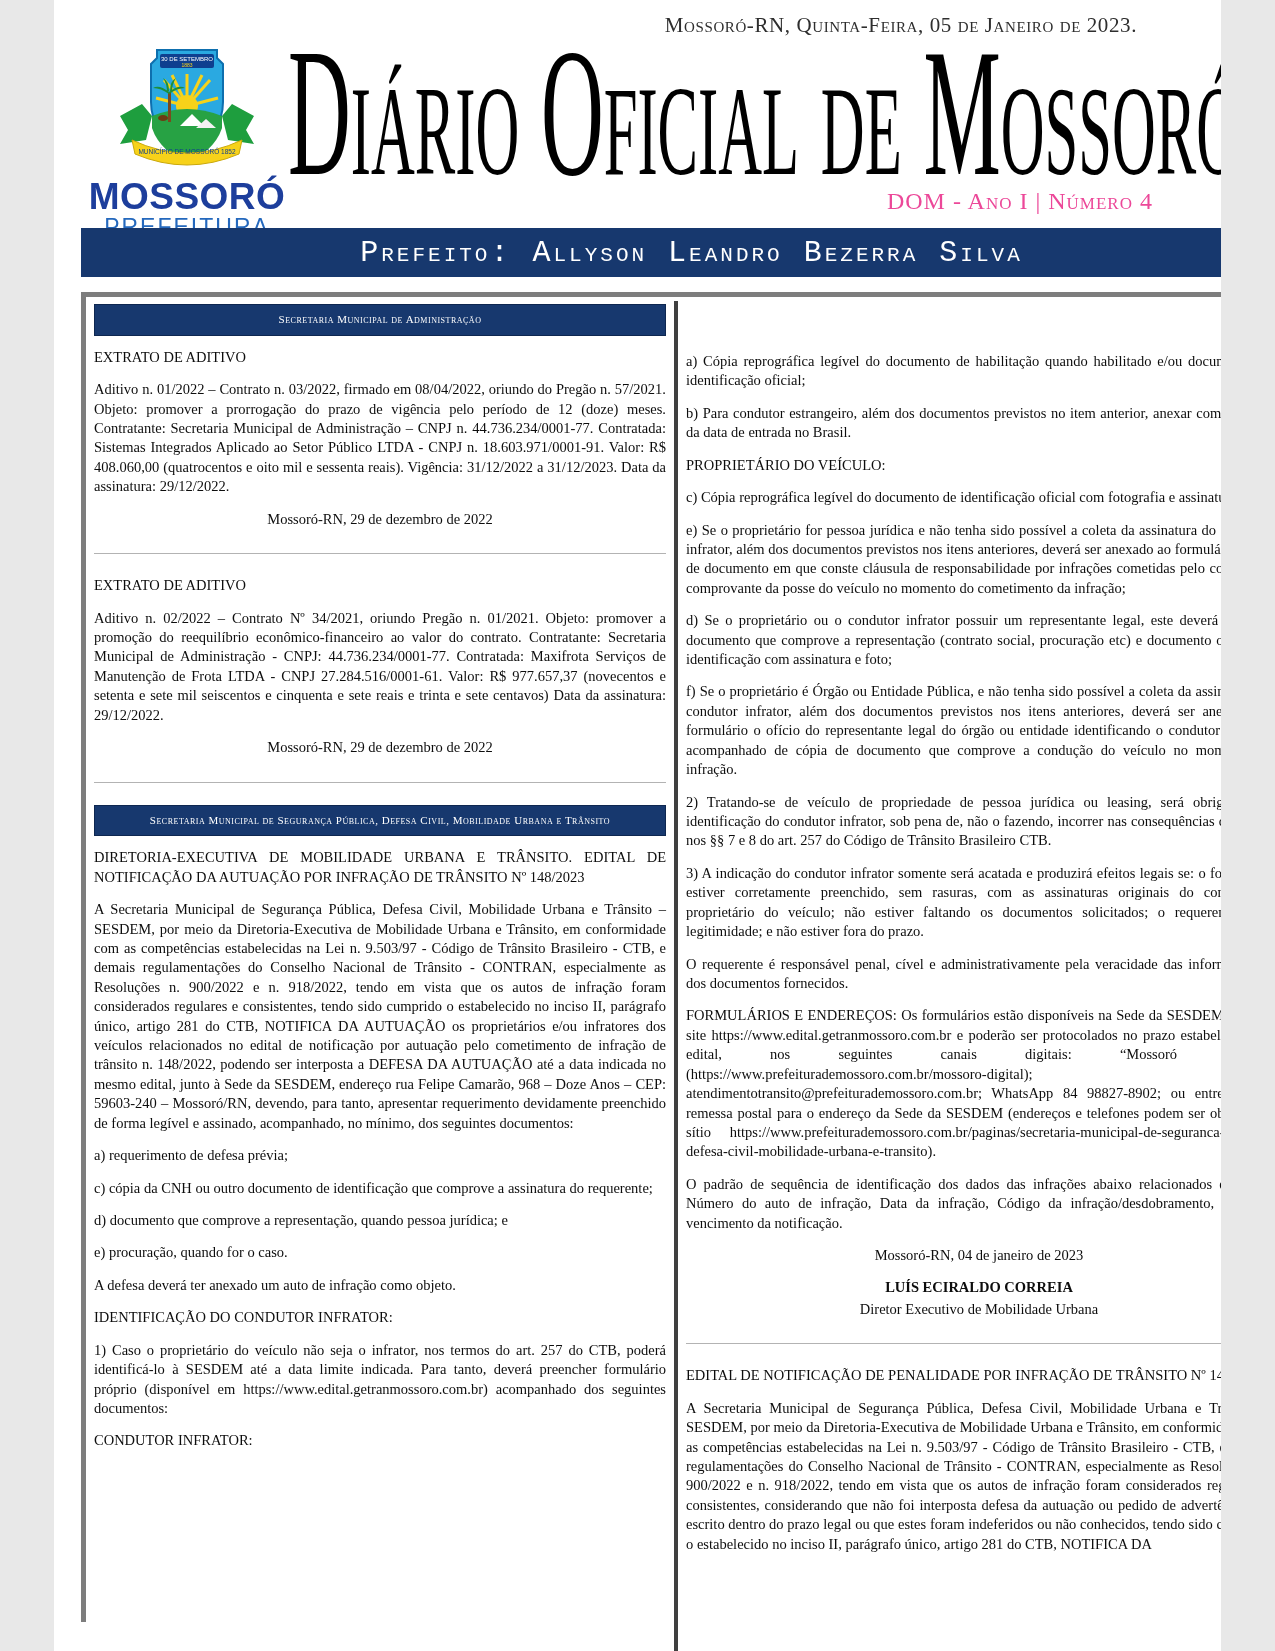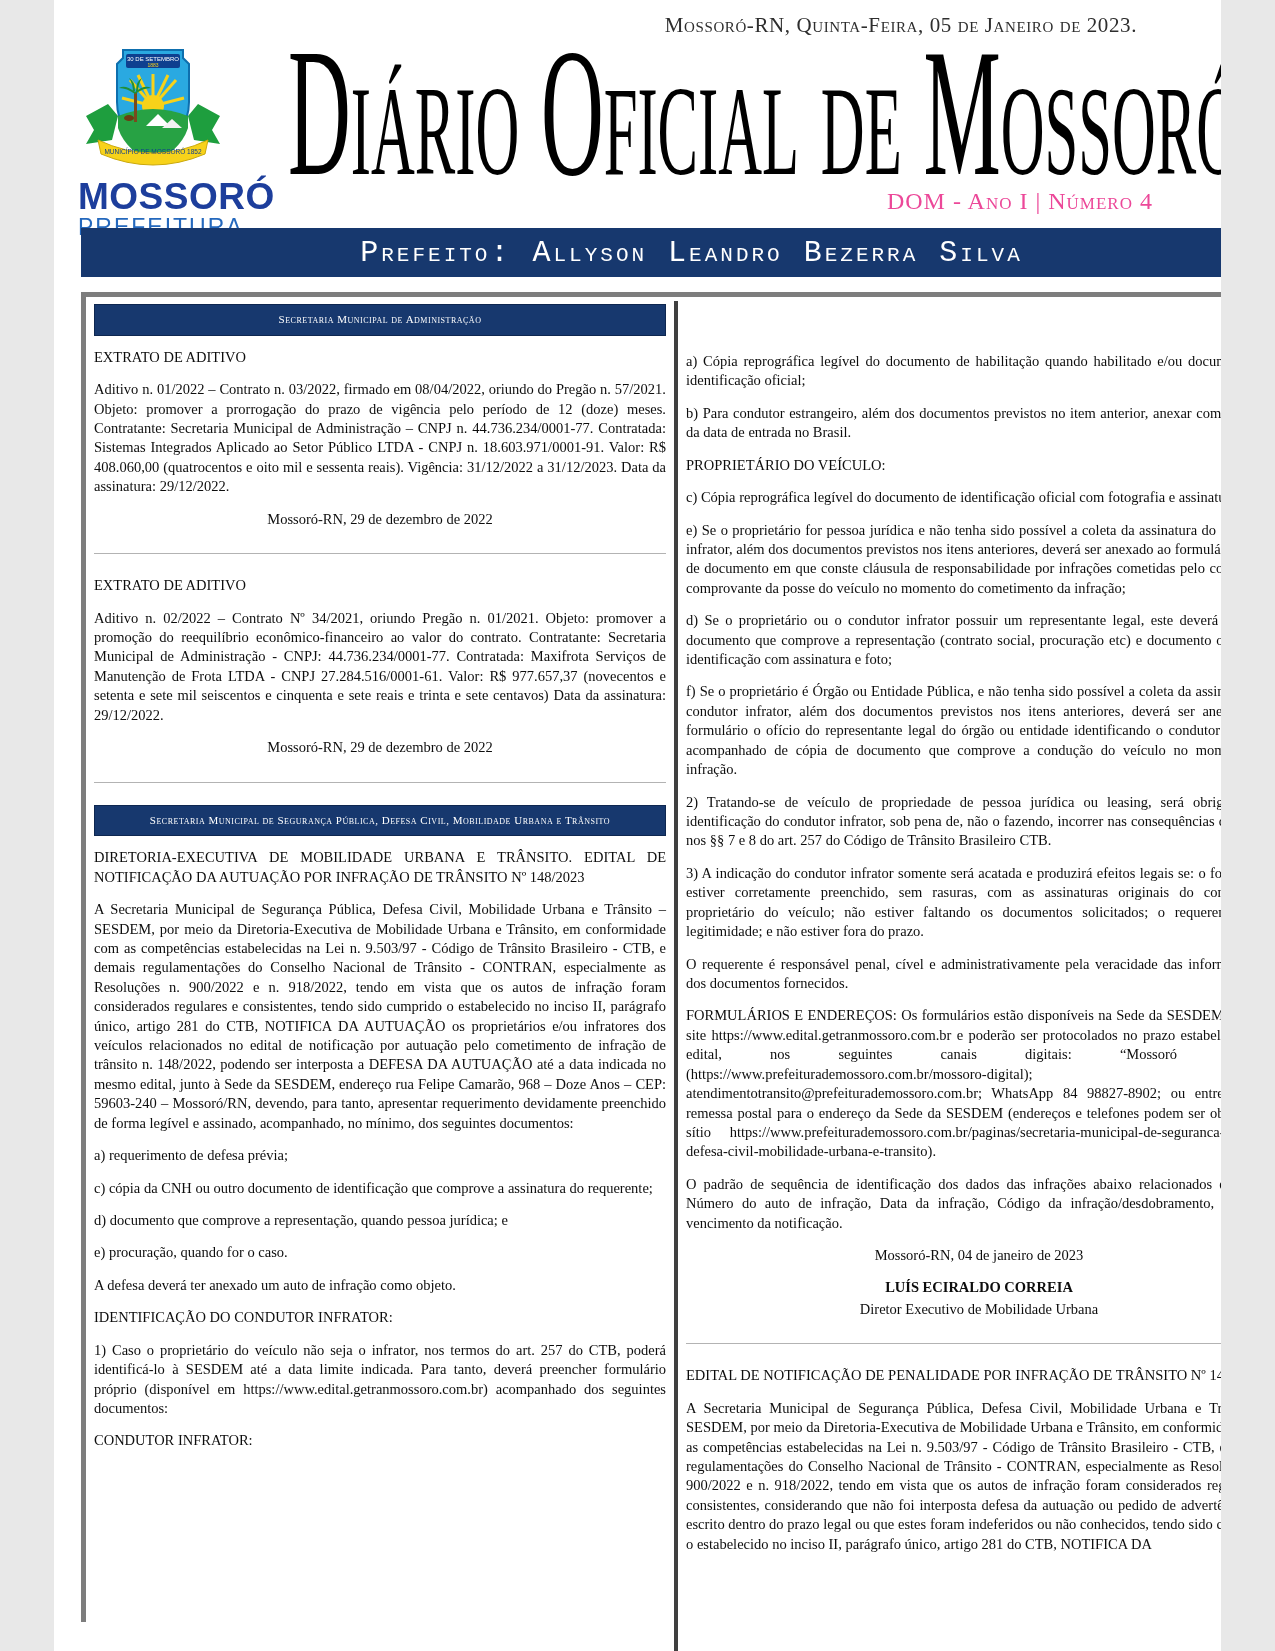--- a/index.html
+++ b/index.html
@@ -2,21 +2,21 @@
 <html><head>
 <meta charset="utf-8">
 <style>
   html,body{margin:0;padding:0;background:#e8e8e8;}
   #page{position:relative;width:1167px;height:1651px;background:#ffffff;overflow:hidden;
         font-family:"Liberation Serif",serif;color:#0d0d0d;margin:0 auto;}
 
   
   .dateline{position:absolute;top:13px;right:84px;font-variant:small-caps;font-size:21px;
             letter-spacing:.6px;color:#2e2e2e;}
-  .logo{position:absolute;left:24px;top:44px;width:206px;text-align:left;}
+  .logo{position:absolute;left:30px;top:44px;width:206px;text-align:center;}
   .logo-city{font-family:"Liberation Sans",sans-serif;font-weight:bold;font-size:37px;
              color:#1d3e9c;letter-spacing:.5px;line-height:1;margin-top:2px;}
   .logo-org{font-family:"Liberation Sans",sans-serif;font-size:23px;color:#2468bd;
             letter-spacing:2px;line-height:1.1;}
   .masthead{position:absolute;left:232px;top:38px;width:960px;height:152px;}
   .edition{position:absolute;top:188px;right:68px;font-variant:small-caps;font-size:24px;
            letter-spacing:1px;color:#ec4899;}
   .prefeito-banner{position:absolute;left:27px;top:228px;width:1221px;height:49px;
            background:#17386e;color:#fff;display:flex;align-items:center;justify-content:center;
            font-variant:small-caps;font-size:30px;letter-spacing:3px;font-family:Liberation Mono, monospace;}

